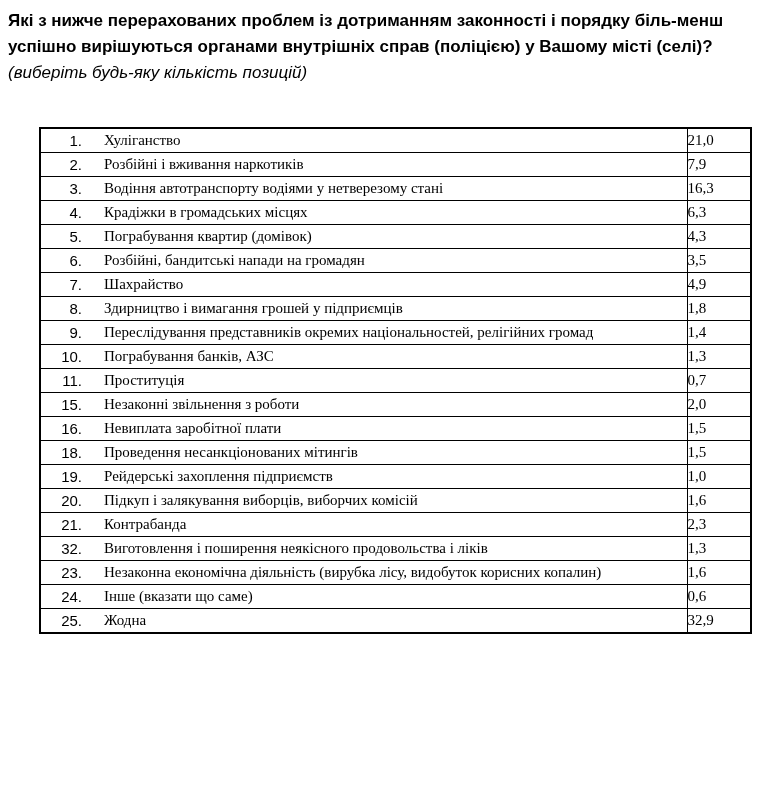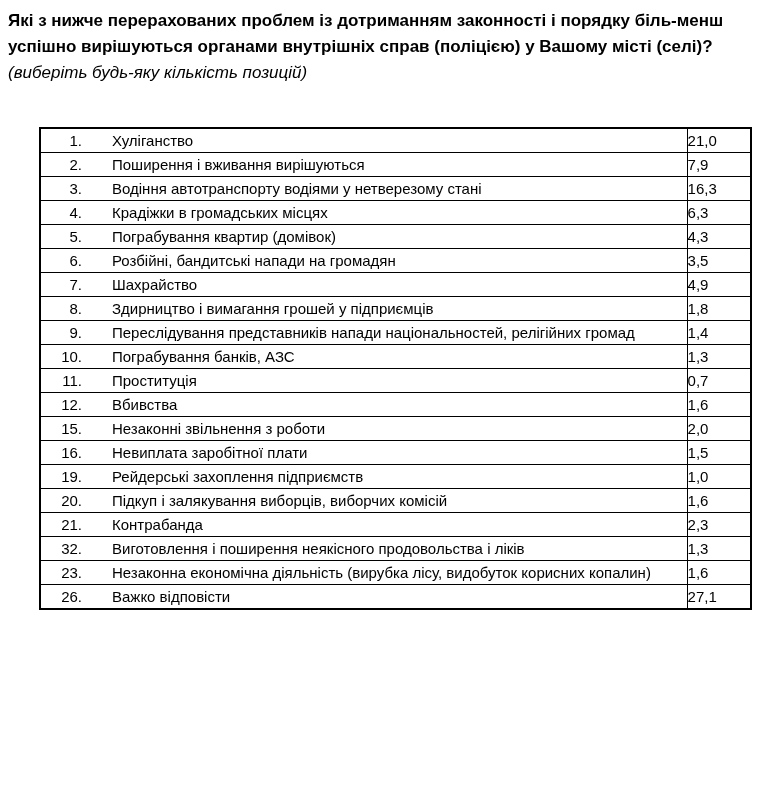--- a/index.html
+++ b/index.html
@@ -39,31 +39,33 @@
     border: 1px solid #000000;
     vertical-align: top;
     font-size: 15px;
     line-height: 19px;
     padding: 2px 0;
   }
   td.label-cell { width: 641px; }
   td.value-cell {
     width: 62px;
     padding-left: 8px;
+    font-family: Liberation Serif, serif;
   }
   .label-inner { display: flex; }
   .num {
     flex: 0 0 41px;
     text-align: right;
     white-space: nowrap;
   }
   .txt {
     flex: 1;
-    margin-left: 30px;
+    margin-left: 22px;
     padding-right: 0;
+    font-family: Liberation Serif, serif;
   }
 </style>
 </head>
 <body>
 
 <div class="page">
   <div class="question-title">
     <span>Які з нижче перерахованих проблем із дотриманням законності і порядку біль-менш успішно вирішуються органами внутрішніх справ (поліцією) у Вашому місті (селі)?</span>
     <span> </span>
     <span class="subtitle">(виберіть будь-яку кількість позицій)</span>
@@ -77,21 +79,21 @@
               <span class="num">1.</span>
               <span class="txt">Хуліганство</span>
             </div>
           </td>
           <td class="value-cell">21,0</td>
         </tr>
         <tr>
           <td class="label-cell">
             <div class="label-inner">
               <span class="num">2.</span>
-              <span class="txt">Поширення і вживання вирішуються</span>
+              <span class="txt">Розбійні і вживання наркотиків</span>
             </div>
           </td>
           <td class="value-cell">7,9</td>
         </tr>
         <tr>
           <td class="label-cell">
             <div class="label-inner">
               <span class="num">3.</span>
               <span class="txt">Водіння автотранспорту водіями у нетверезому стані</span>
             </div>
@@ -140,21 +142,21 @@
               <span class="num">8.</span>
               <span class="txt">Здирництво і вимагання грошей у підприємців</span>
             </div>
           </td>
           <td class="value-cell">1,8</td>
         </tr>
         <tr>
           <td class="label-cell">
             <div class="label-inner">
               <span class="num">9.</span>
-              <span class="txt">Переслідування представників напади національностей, релігійних громад</span>
+              <span class="txt">Переслідування представників окремих національностей, релігійних громад</span>
             </div>
           </td>
           <td class="value-cell">1,4</td>
         </tr>
         <tr>
           <td class="label-cell">
             <div class="label-inner">
               <span class="num">10.</span>
               <span class="txt">Пограбування банків, АЗС</span>
             </div>
@@ -166,47 +168,47 @@
             <div class="label-inner">
               <span class="num">11.</span>
               <span class="txt">Проституція</span>
             </div>
           </td>
           <td class="value-cell">0,7</td>
         </tr>
         <tr>
           <td class="label-cell">
             <div class="label-inner">
-              <span class="num">12.</span>
-              <span class="txt">Вбивства</span>
-            </div>
-          </td>
-          <td class="value-cell">1,6</td>
-        </tr>
-        <tr>
-          <td class="label-cell">
-            <div class="label-inner">
               <span class="num">15.</span>
               <span class="txt">Незаконні звільнення з роботи</span>
             </div>
           </td>
           <td class="value-cell">2,0</td>
         </tr>
         <tr>
           <td class="label-cell">
             <div class="label-inner">
               <span class="num">16.</span>
               <span class="txt">Невиплата заробітної плати</span>
             </div>
           </td>
           <td class="value-cell">1,5</td>
         </tr>
         <tr>
           <td class="label-cell">
             <div class="label-inner">
+              <span class="num">18.</span>
+              <span class="txt">Проведення несанкціонованих мітингів</span>
+            </div>
+          </td>
+          <td class="value-cell">1,5</td>
+        </tr>
+        <tr>
+          <td class="label-cell">
+            <div class="label-inner">
               <span class="num">19.</span>
               <span class="txt">Рейдерські захоплення підприємств</span>
             </div>
           </td>
           <td class="value-cell">1,0</td>
         </tr>
         <tr>
           <td class="label-cell">
             <div class="label-inner">
               <span class="num">20.</span>
@@ -238,21 +240,30 @@
             <div class="label-inner">
               <span class="num">23.</span>
               <span class="txt">Незаконна економічна діяльність (вирубка лісу, видобуток корисних копалин)</span>
             </div>
           </td>
           <td class="value-cell">1,6</td>
         </tr>
         <tr>
           <td class="label-cell">
             <div class="label-inner">
-              <span class="num">26.</span>
-              <span class="txt">Важко відповісти</span>
-            </div>
-          </td>
-          <td class="value-cell">27,1</td>
+              <span class="num">24.</span>
+              <span class="txt">Інше (вказати що саме)</span>
+            </div>
+          </td>
+          <td class="value-cell">0,6</td>
+        </tr>
+        <tr>
+          <td class="label-cell">
+            <div class="label-inner">
+              <span class="num">25.</span>
+              <span class="txt">Жодна</span>
+            </div>
+          </td>
+          <td class="value-cell">32,9</td>
         </tr>
       </tbody>
   </table>
 </div>
 
 </body></html>

